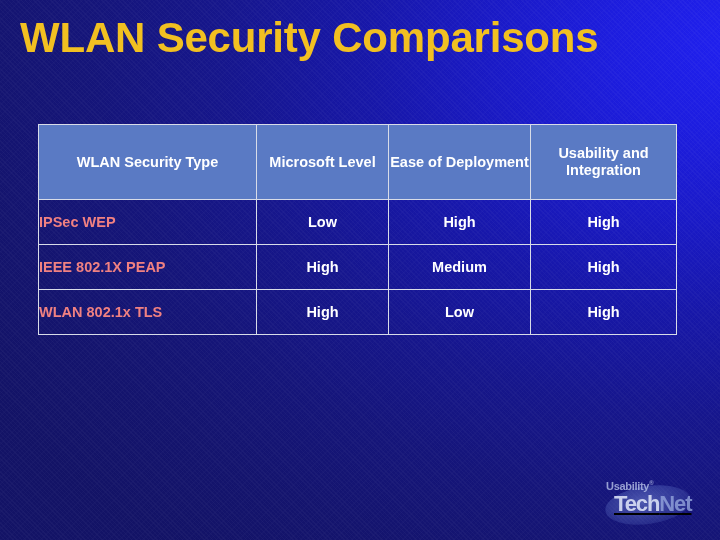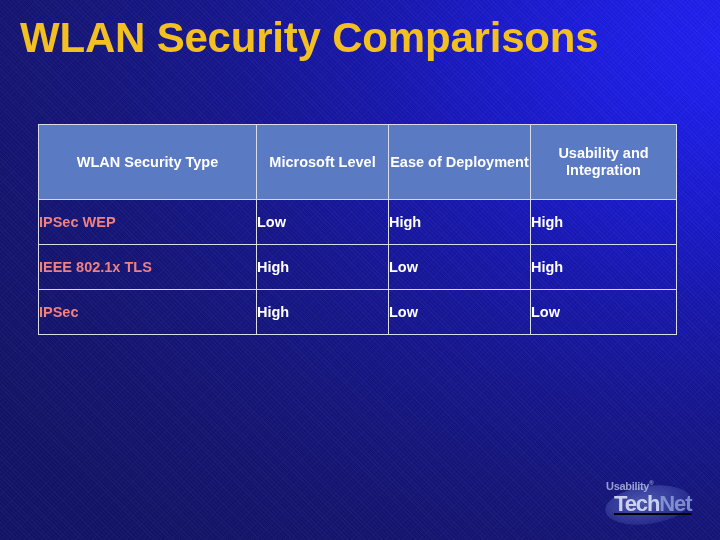--- a/index.html
+++ b/index.html
@@ -93,21 +93,21 @@
   thead th.col-type {
     text-align: center;
     padding-left: 12px;
   }
 
   tbody td {
     color: #ffffff;
     font-size: 14.5px;
     font-weight: bold;
     line-height: 17px;
-    text-align: left;
+    text-align: center;
     height: 44px;
     padding: 3px 4px;
   }
 
   tbody td.row-label {
     color: #f08181;
     text-align: left;
     padding-left: 12px;
   }
 
@@ -190,30 +190,30 @@
       </tr>
     </thead>
     <tbody>
       <tr>
         <td class="row-label">IPSec WEP</td>
         <td>Low</td>
         <td>High</td>
         <td>High</td>
       </tr>
       <tr>
-        <td class="row-label">IEEE 802.1x TLS</td>
+        <td class="row-label">IEEE 802.1X PEAP</td>
+        <td>High</td>
+        <td>Medium</td>
+        <td>High</td>
+      </tr>
+      <tr>
+        <td class="row-label">WLAN 802.1x TLS</td>
         <td>High</td>
         <td>Low</td>
         <td>High</td>
-      </tr>
-      <tr>
-        <td class="row-label">IPSec</td>
-        <td>High</td>
-        <td>Low</td>
-        <td>Low</td>
       </tr>
     </tbody>
   </table>
 
   <div id="technet-logo">
     <div id="technet-blob"></div>
     <div id="technet-microsoft"><span>Usability</span><span id="technet-reg">®</span></div>
     <div id="technet-wordmark"><span id="technet-tech">Tech</span><span id="technet-net">Net</span></div>
   </div>
 

